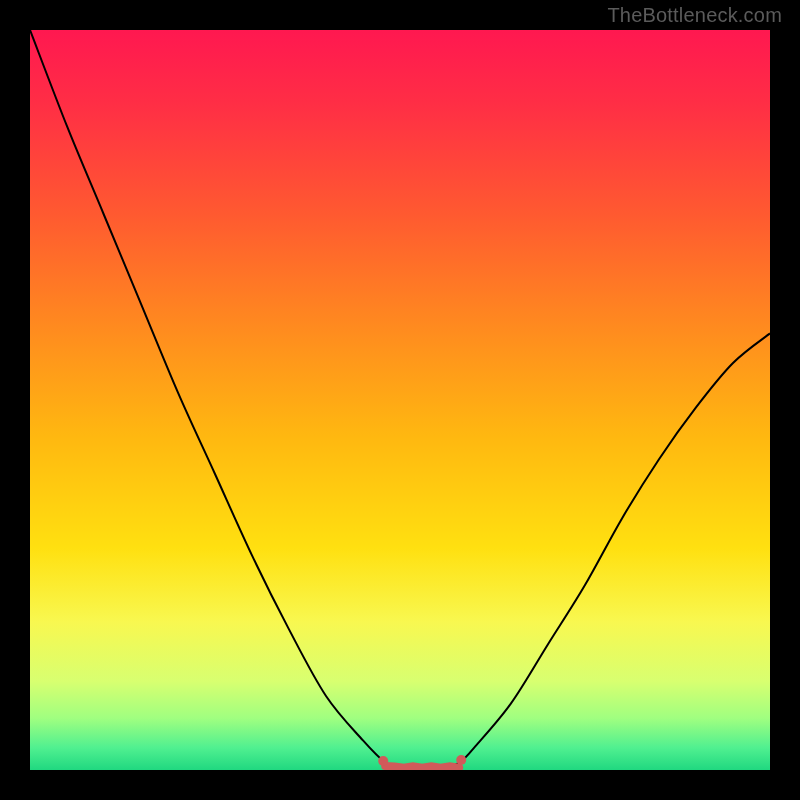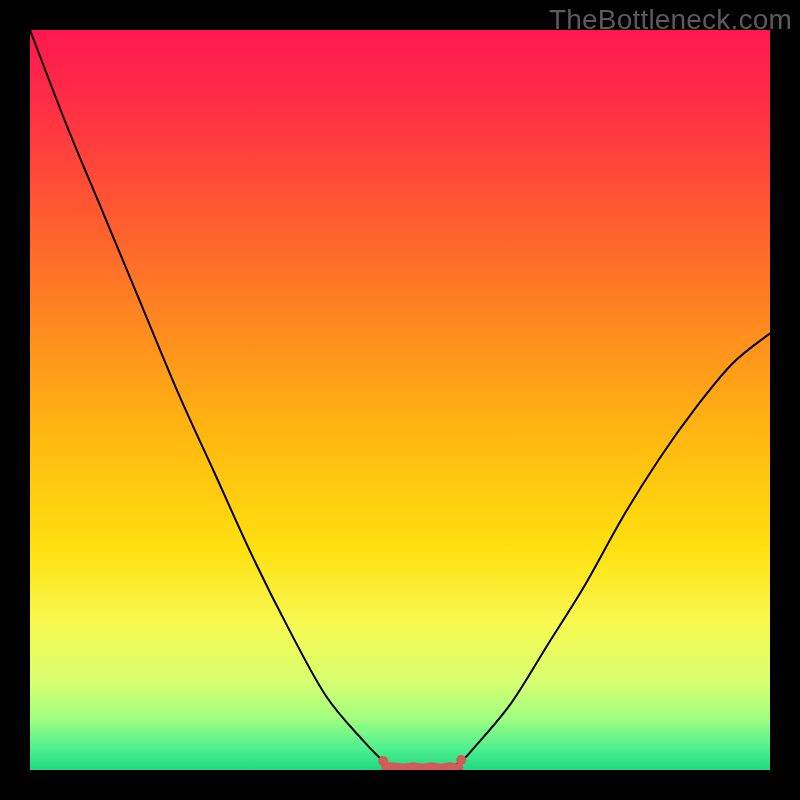--- a/index.html
+++ b/index.html
@@ -13,23 +13,23 @@
   }
   .frame {
     position: relative;
     width: 800px;
     height: 800px;
     background: #000;
   }
   .watermark {
     position: absolute;
     top: 4px;
-    right: 8px;
+    right: 18px;
     color: #5b5b5b;
-    font-size: 28px;
+    font-size: 20px;
     font-weight: 500;
     letter-spacing: 0.2px;
     z-index: 20;
     margin-left: 48px;
   }
   .plot {
     position: absolute;
     left: 30px;
     top: 30px;
     width: 740px;

